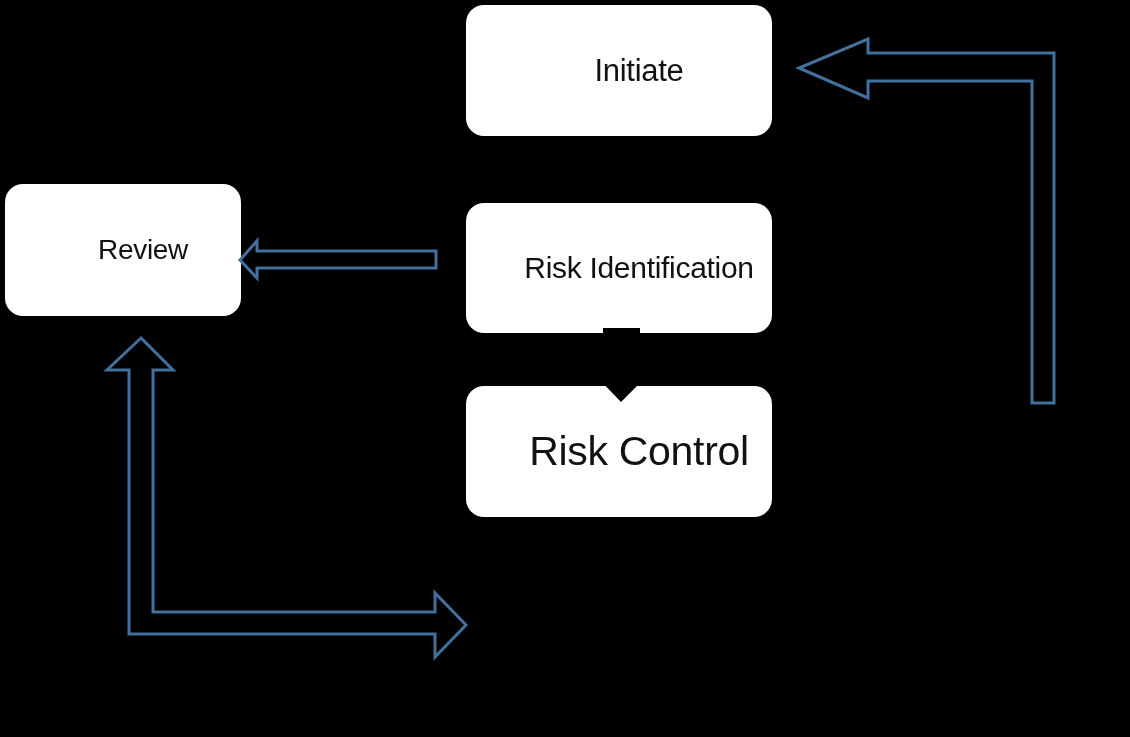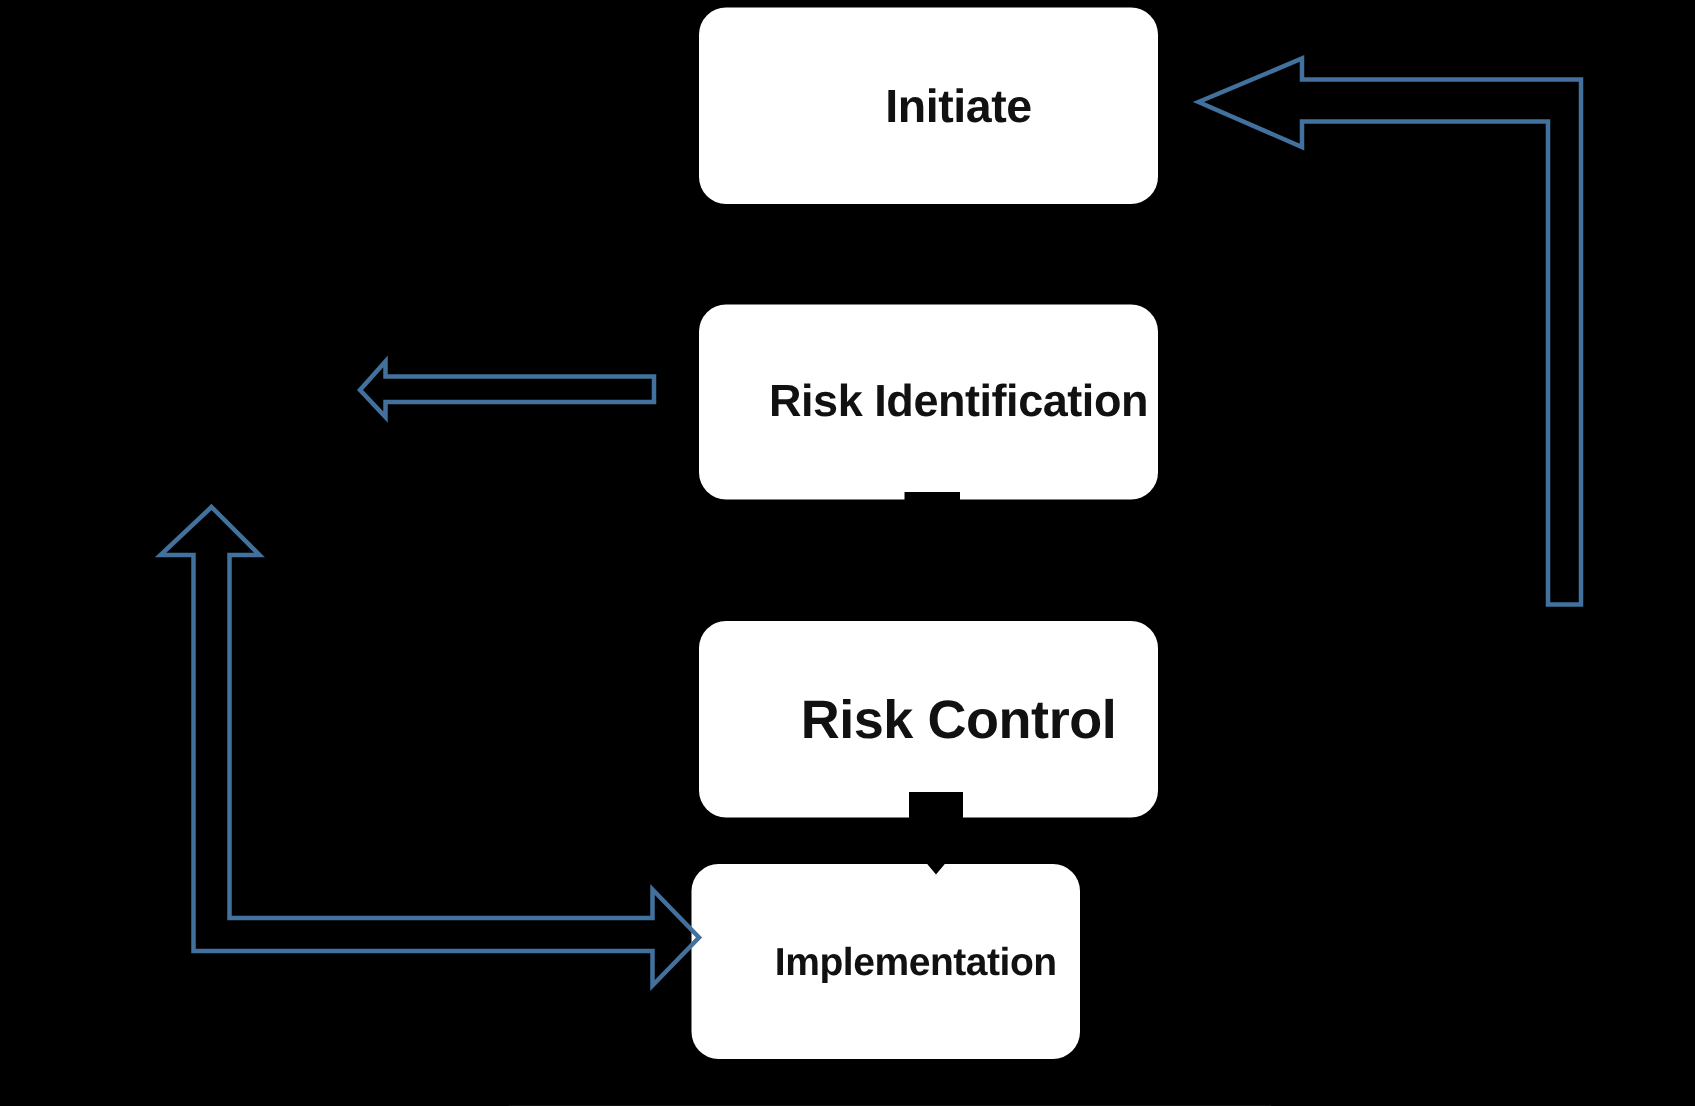--- a/index.html
+++ b/index.html
@@ -22,28 +22,28 @@
   .node {
     position: absolute;
     background: var(--node-fill);
     border-radius: 18px;
     display: flex;
     flex-direction: column;
     align-items: center;
     justify-content: center;
     text-align: left;
     color: var(--node-text);
-    font-weight: bold;
+    font-weight: normal;
     letter-spacing: -0.3px;
     z-index: 1;
     padding-left: 40px;
   }
   .n-initiate        { left: 466px; top: 5px;   width: 306px; height: 131px; font-size: 31px; }
   .n-risk-id         { left: 466px; top: 203px; width: 306px; height: 130px; font-size: 30px; line-height: 42px; gap: 40px; }
-  .n-risk-control    { left: 466px; top: 414px; width: 306px; height: 131px; font-size: 36px; }
+  .n-risk-control    { left: 466px; top: 386px; width: 306px; height: 131px; font-size: 41px; }
   .n-implementation  { left: 461px; top: 576px; width: 259px; height: 130px; font-size: 26px; }
   .n-review          { left: 5px;   top: 184px; width: 236px; height: 132px; font-size: 28px; }
   .node .line { display: block; }
   svg.arrows {
     position: absolute;
     left: 0; top: 0;
     width: 1130px;
     height: 737px;
     z-index: 2;
     pointer-events: none;
@@ -69,24 +69,24 @@
   </div>
 
   <div class="node n-risk-id">
     <span class="line">Risk Identification</span>
   </div>
 
   <div class="node n-risk-control">
     <span class="line">Risk Control</span>
   </div>
 
-  <div class="node n-implementation">
-    <span class="line">Implementation</span>
+
+  <div class="node n-review">
+    <span class="line">Review</span>
   </div>
-
 
   <svg class="arrows" viewBox="0 0 1130 737" xmlns="http://www.w3.org/2000/svg">
 
     <path class="black" d="M601,140 H637 V172 H645 L619,199 L593,172 H601 Z"></path>
     <path class="black" d="M603,328 H640 V375 H648 L621,402 L595,375 H603 Z"></path>
     <path class="black" d="M606,528 H642 V552 H650 L624,583 L598,552 H606 Z"></path>
 
     <path class="blue" d="M240,260 L257,241 L257,251 L436,251 L436,268 L257,268 L257,278 Z"></path>
 
     <path class="blue" d="M141,338 L173,370 L153,370 L153,612 L435,612 L435,593 L466,625 L435,657 L435,634 L129,634 L129,370 L107,370 Z"></path>

